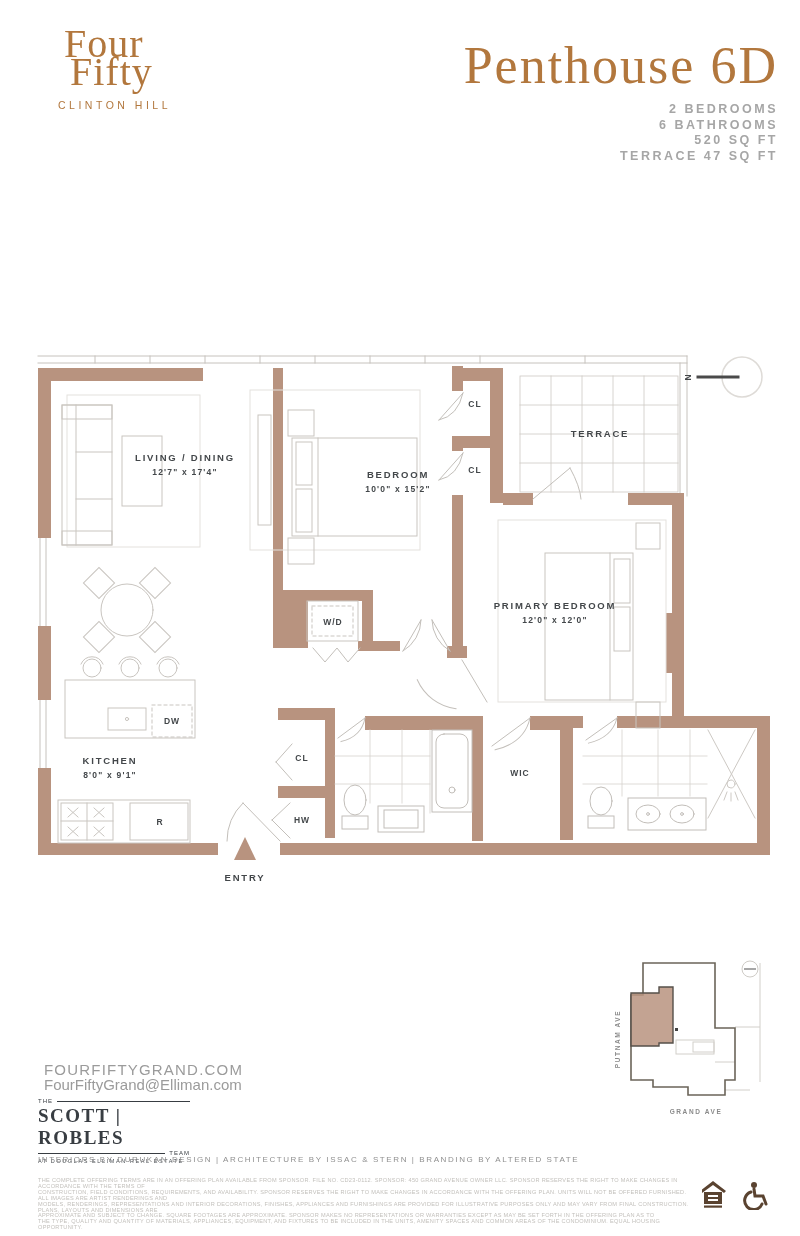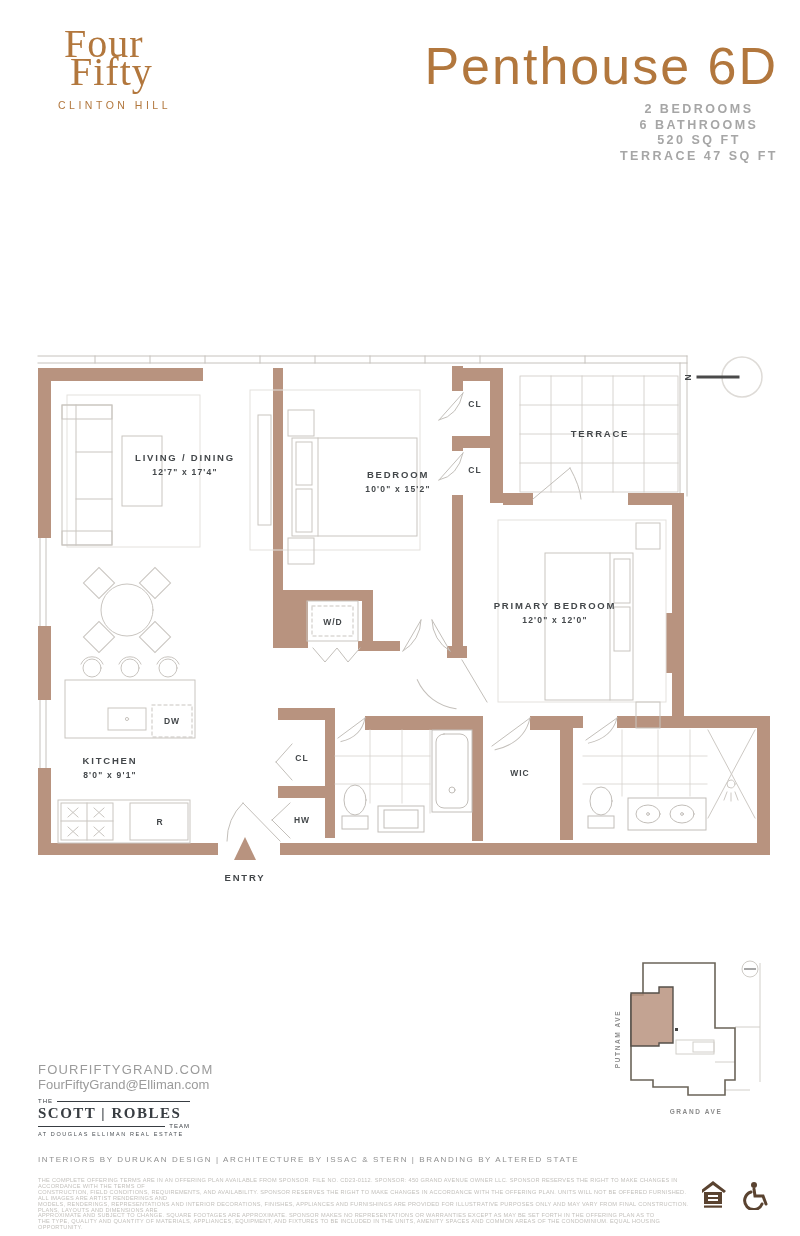--- a/index.html
+++ b/index.html
@@ -5,41 +5,41 @@
   html,body{margin:0;padding:0;background:#e8e8e8;}
   .page{position:relative;width:800px;height:1236px;background:#ffffff;margin:0 auto;
         font-family:"Liberation Sans", sans-serif;overflow:hidden;}
   
   .logo{position:absolute;left:38px;top:24px;color:#b2773d;font-family:"Liberation Serif", serif;line-height:1;}
   .logo .l1{font-size:40px;margin-left:26px;letter-spacing:1px;}
   .logo .l2{font-size:40px;margin-left:32px;margin-top:-12px;letter-spacing:1px;}
   .logo .l3{font-size:42px;margin-left:0;margin-top:-12px;letter-spacing:1px;}
   .logo .sub{font-family:"Liberation Sans", sans-serif;font-size:10.5px;font-weight:normal;
              letter-spacing:3.5px;margin-top:8px;margin-left:20px;}
-  .title{position:absolute;right:22px;top:36px;color:#b2773d;font-family:Liberation Sans, sans-serif;
+  .title{position:absolute;right:22px;top:36px;color:#b2773d;font-family:Liberation Serif, serif;
          font-size:52px;letter-spacing:2px;text-align:right;}
-  .specs{position:absolute;right:22px;top:102px;text-align:center;color:#a6a6a6;
+  .specs{position:absolute;right:22px;top:102px;text-align:right;color:#a6a6a6;
          font-size:12.5px;letter-spacing:2.5px;line-height:15.5px;font-weight:bold;}
   
   .plan{position:absolute;left:30px;top:348px;}
   .plan text{fill:#43474a;font-family:"Liberation Sans", sans-serif;font-weight:bold;}
   .roomname{font-size:9.5px;letter-spacing:1.8px;}
   .roomdims{font-size:8.5px;letter-spacing:1.2px;}
   .smalllbl{font-size:8.5px;letter-spacing:1px;}
   
   .keyplan{position:absolute;left:608px;top:942px;}
   .keyplan text{fill:#8a8a8a;font-size:6.5px;letter-spacing:1.6px;font-weight:bold;
                 font-family:"Liberation Sans", sans-serif;}
   
-  .contact{position:absolute;left:38px;top:1062px;color:#9b9b9b;font-size:13px;line-height:15px;}
+  .contact{position:absolute;left:44px;top:1062px;color:#9b9b9b;font-size:15px;line-height:15px;}
   .contact .site{letter-spacing:1.2px;}
   .team{position:absolute;left:38px;top:1098px;color:#383d42;width:152px;}
   .team .row1{display:flex;align-items:center;font-size:6px;letter-spacing:1px;}
   .team .row1 .rule{flex:1;border-top:1.5px solid #383d42;margin-left:4px;}
-  .team .name{font-family:"Liberation Serif", serif;font-weight:bold;font-size:15px;
+  .team .name{font-family:"Liberation Serif", serif;font-weight:bold;font-size:19px;
               letter-spacing:1.5px;margin:1px 0 1px 0;}
   .team .row2{display:flex;align-items:center;font-size:6px;letter-spacing:1px;}
   .team .row2 .rule{flex:1;border-top:1.5px solid #383d42;margin-right:4px;}
   .team .tag{font-size:5.5px;letter-spacing:1.6px;margin-top:2px;color:#4a4f54;}
   .credits{position:absolute;left:38px;top:1155px;color:#8f8f8f;font-size:8px;
            letter-spacing:1.6px;font-weight:normal;}
   .disclaimer{position:absolute;left:38px;top:1178px;width:655px;color:#c3c0bc;
               font-size:5.6px;line-height:5.9px;letter-spacing:.3px;}
   .fairicons{position:absolute;left:702px;top:1180px;}
 </style>

